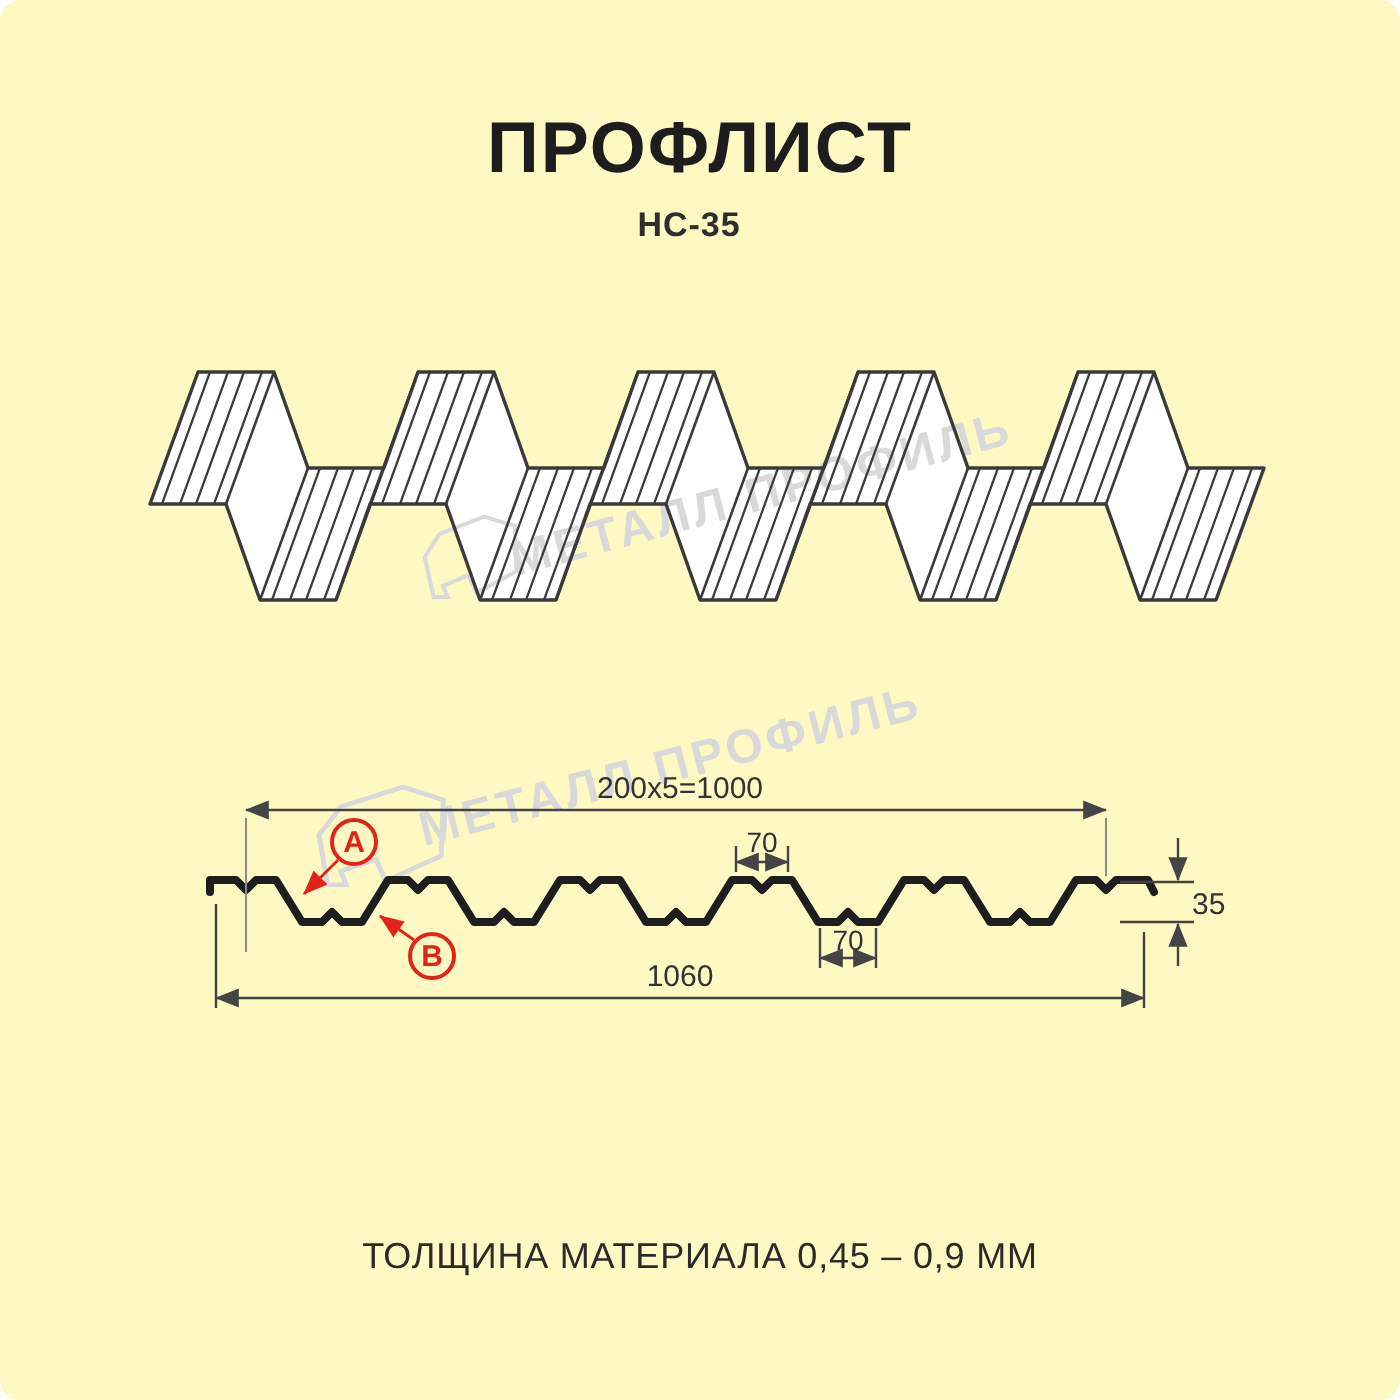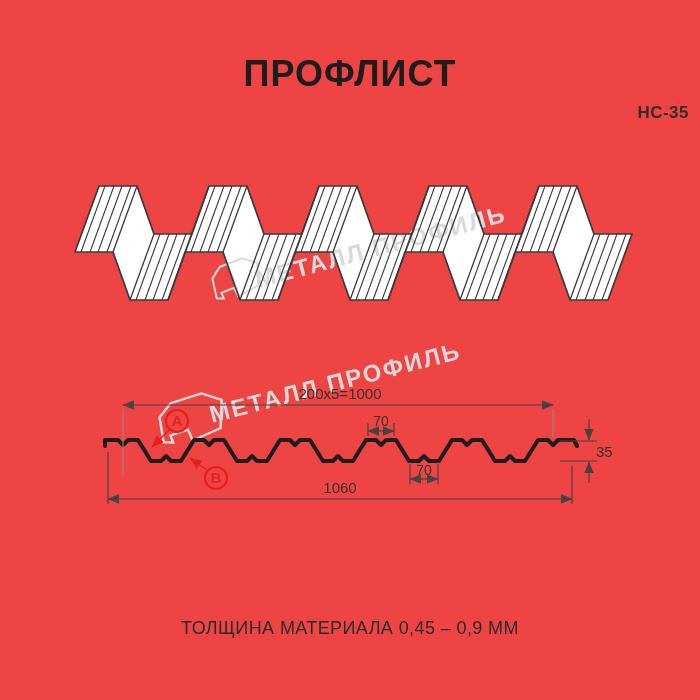--- a/index.html
+++ b/index.html
@@ -1,27 +1,27 @@
 <!DOCTYPE html>
 <html><head>
 <meta charset="utf-8">
 <style>
   html,body{margin:0;padding:0;background:#fff;}
   .page{
-    position:relative;width:700px;height:700px;background:#ef4444;
-    font-family:"Liberation Sans",sans-serif;overflow:hidden;
+    position:relative;width:700px;height:700px;background:#fef9c3;
+    font-family:"Liberation Sans",sans-serif;overflow:hidden;border-radius:10px;
   }
   .title{
     position:absolute;top:56px;left:0;width:700px;margin:0;
     text-align:center;font-size:36px;font-weight:700;letter-spacing:1px;
     color:#1d1d1d;line-height:1;
   }
   .subtitle{
     position:absolute;top:103px;left:0;width:689px;
-    text-align:right;font-size:17px;font-weight:700;letter-spacing:.5px;
+    text-align:center;font-size:17px;font-weight:700;letter-spacing:.5px;
     color:#2e2e2e;
   }
   .caption{
     position:absolute;top:618px;left:0;width:700px;
     text-align:center;font-size:18px;font-weight:400;letter-spacing:.4px;
     color:#2b2b2b;
   }
   svg.drawing{position:absolute;left:0;top:0;}
   .wm-text{
     font-family:"Liberation Sans",sans-serif;font-weight:700;

